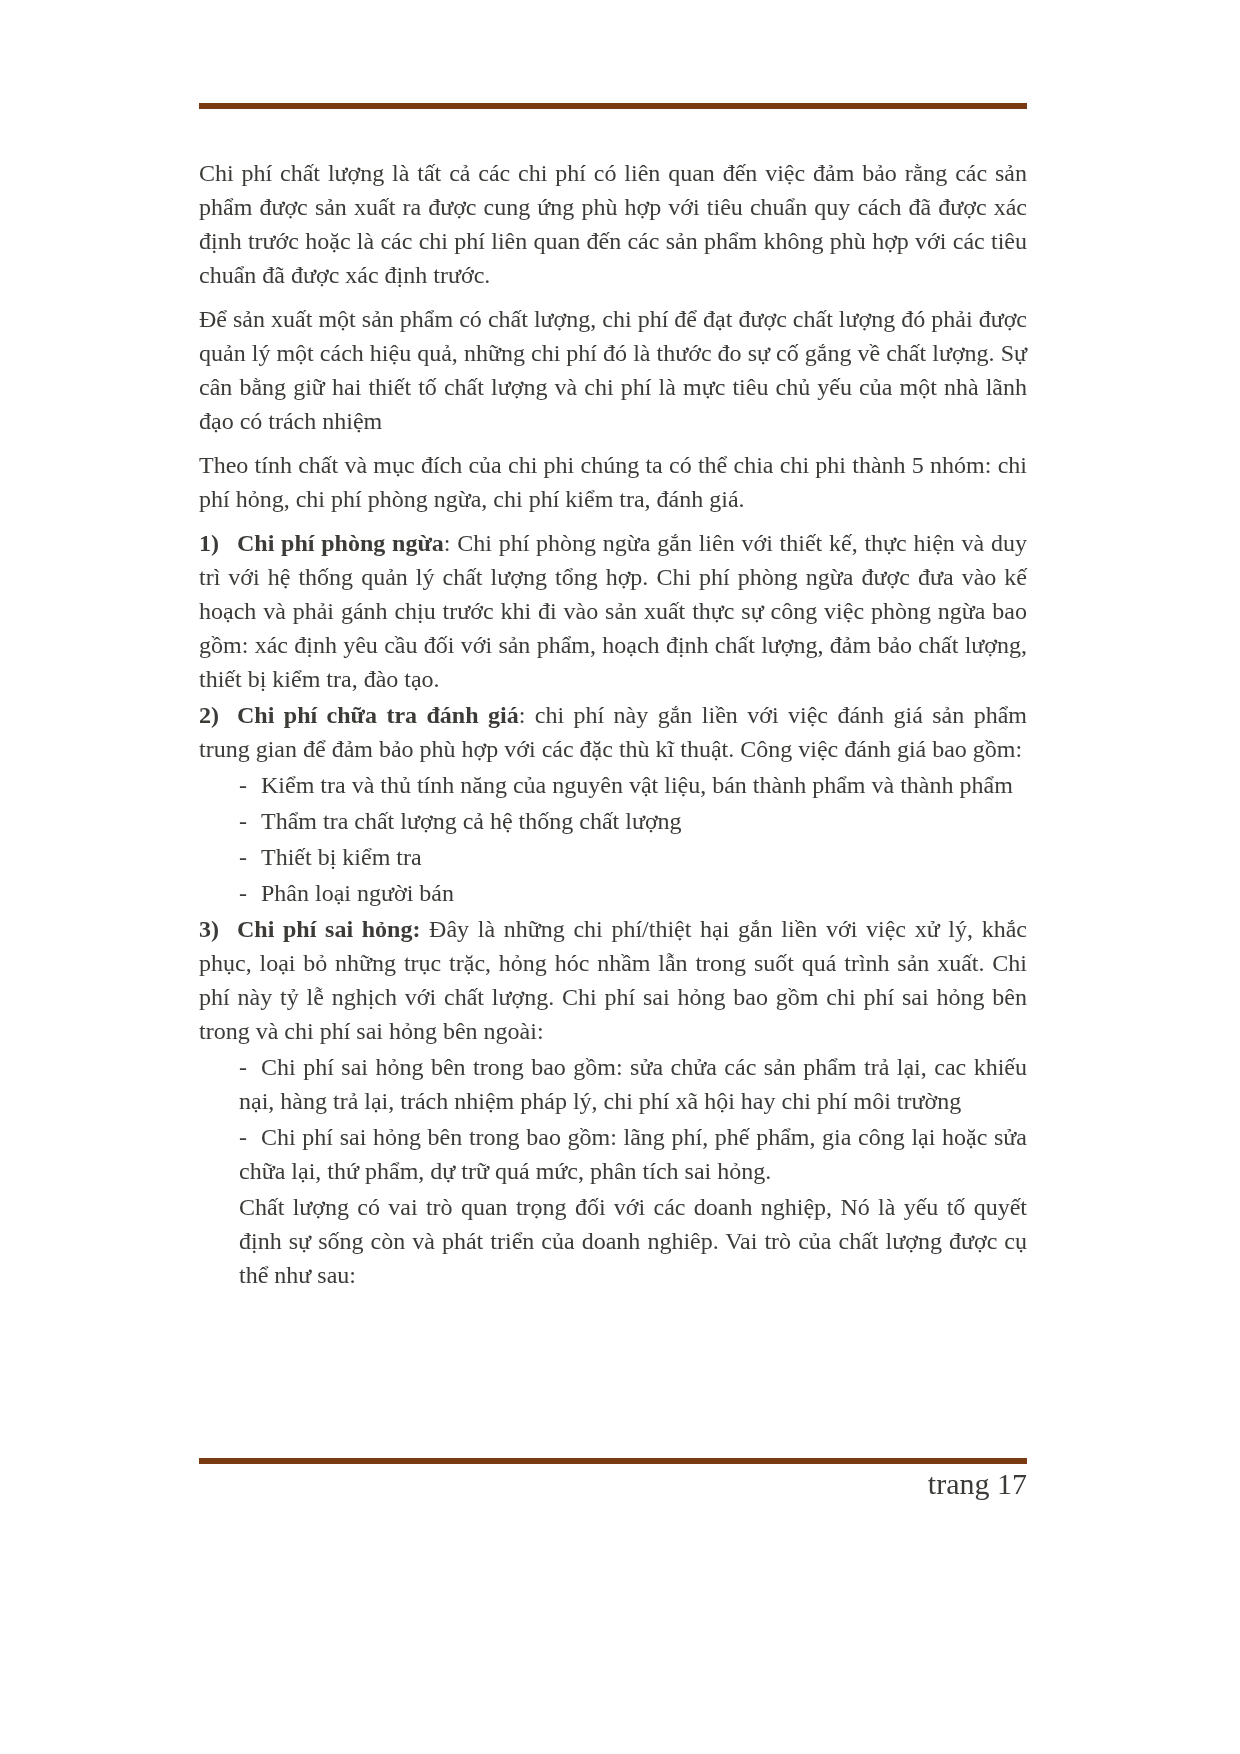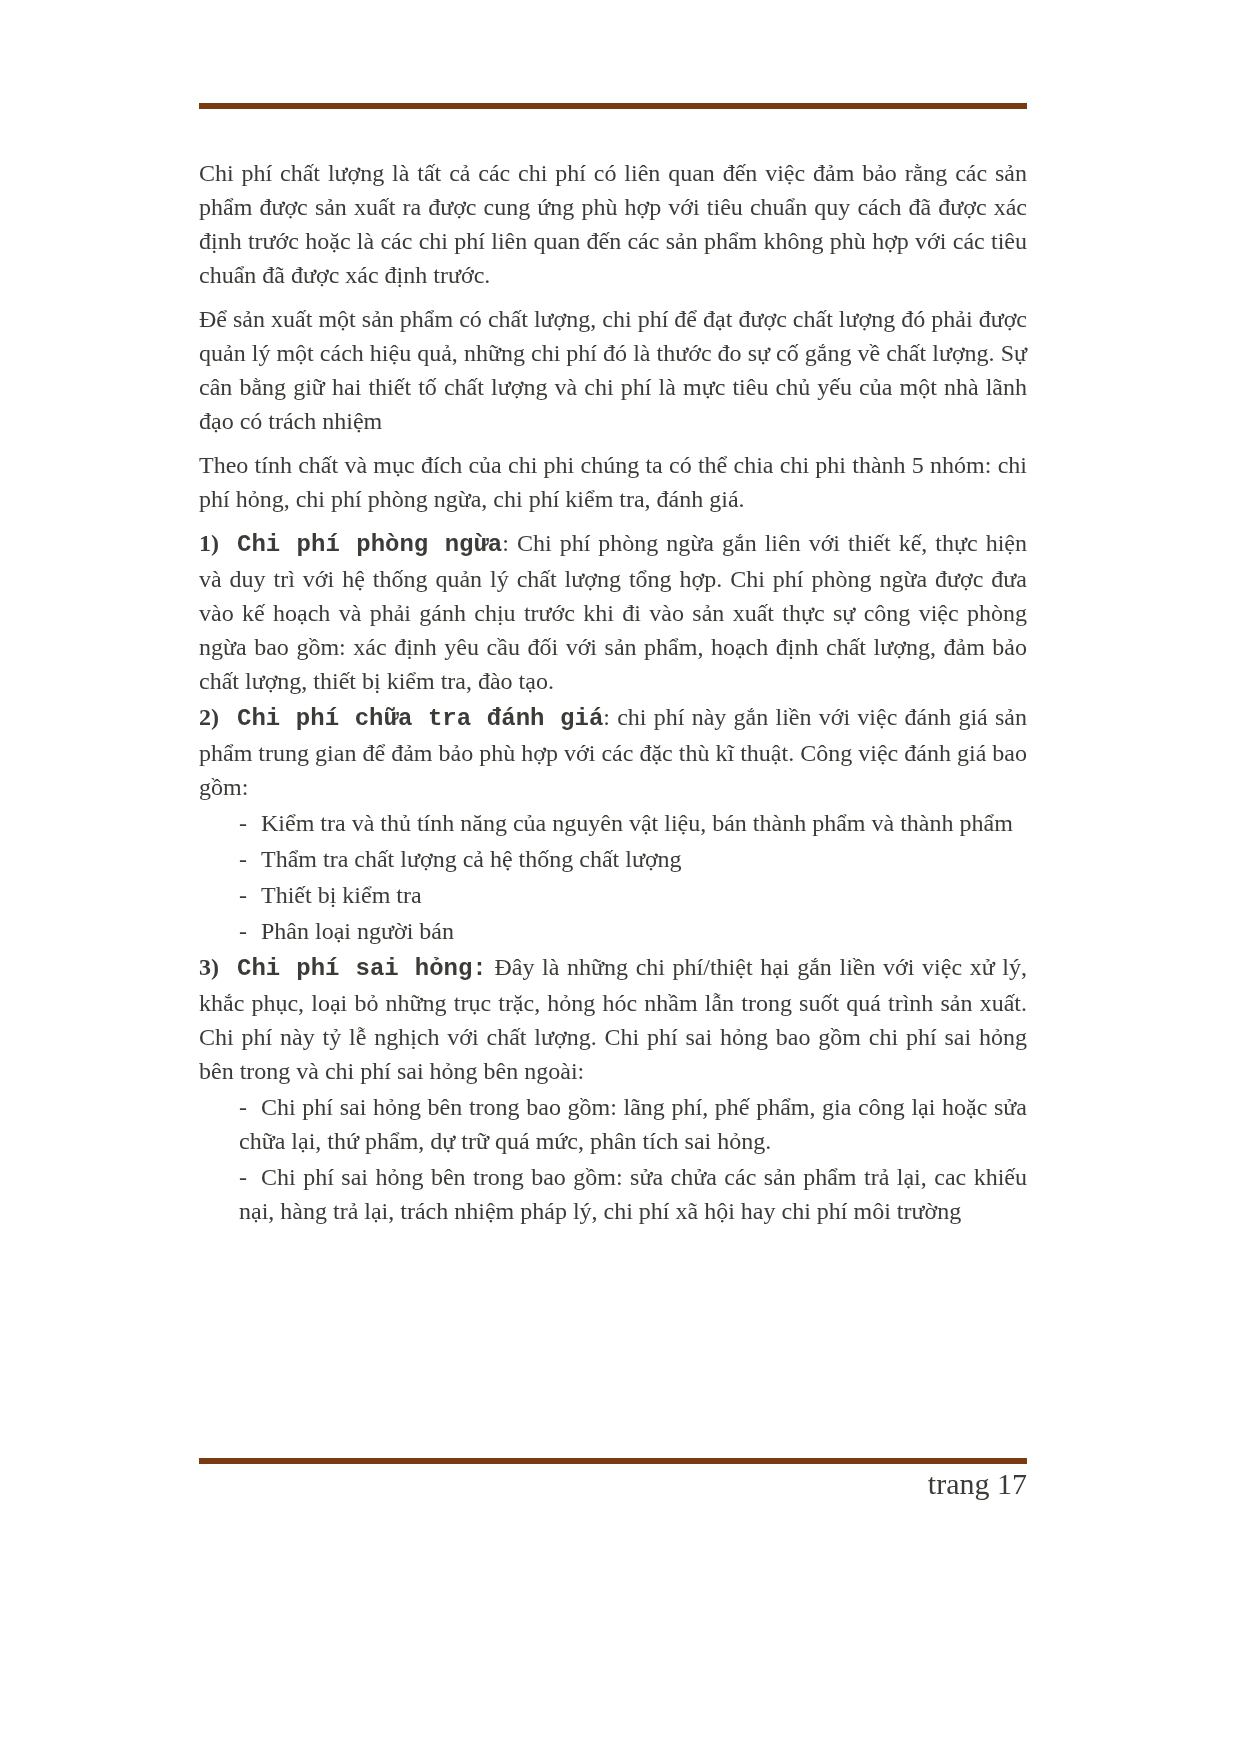--- a/index.html
+++ b/index.html
@@ -31,21 +31,21 @@
     line-height: 34px;
     text-align: justify;
   }
   .content p { margin: 0 0 10px 0; }
   .content p.tight { margin-bottom: 2px; }
   .num {
     font-weight: bold;
     display: inline-block;
     margin-right: 18px;
   }
-  .item-title { font-weight: bold; font-family: Liberation Mono, monospace; }
+  .item-title { font-weight: bold; }
   .bullet {
     margin-left: 40px !important;
   }
   .marker {
     display: inline-block;
     margin-right: 14px;
   }
   .heading { font-weight: bold; }
   .heading .h-num { display: inline-block; margin-right: 8px; }
   .indent { margin-left: 40px !important; }
@@ -94,27 +94,28 @@
     </p>
     <p class="bullet tight">
       <span class="marker">-</span><span>Phân loại người bán</span>
     </p>
 
     <p class="tight">
       <span class="num">3)</span><span class="item-title">Chi phí sai hỏng:</span><span> Đây là những chi phí/thiệt hại gắn liền với việc xử lý, khắc phục, loại bỏ những trục trặc, hỏng hóc nhầm lẫn trong suốt quá trình sản xuất. Chi phí này tỷ lễ nghịch với chất lượng. Chi phí sai hỏng bao gồm chi phí sai hỏng bên trong và chi phí sai hỏng bên ngoài:</span>
     </p>
 
     <p class="bullet tight">
-      <span class="marker">-</span><span>Chi phí sai hỏng bên trong bao gồm: lãng phí, phế phẩm, gia công lại hoặc sửa chữa lại, thứ phẩm, dự trữ quá mức, phân tích sai hỏng.</span>
+      <span class="marker">-</span><span>Chi phí sai hỏng bên trong bao gồm: sửa chửa các sản phẩm trả lại, cac khiếu nại, hàng trả lại, trách nhiệm pháp lý, chi phí xã hội hay chi phí môi trường</span>
     </p>
     <p class="bullet tight">
-      <span class="marker">-</span><span>Chi phí sai hỏng bên trong bao gồm: sửa chửa các sản phẩm trả lại, cac khiếu nại, hàng trả lại, trách nhiệm pháp lý, chi phí xã hội hay chi phí môi trường</span>
+      <span class="marker">-</span><span>Chi phí sai hỏng bên trong bao gồm: lãng phí, phế phẩm, gia công lại hoặc sửa chữa lại, thứ phẩm, dự trữ quá mức, phân tích sai hỏng.</span>
     </p>
 
 
+    <p class="indent">Chất lượng có vai trò quan trọng đối với các doanh nghiệp,  Nó là yếu tố quyết định sự sống còn và phát triển của doanh nghiêp. Vai trò của chất lượng được cụ thể như sau:</p>
 
   </div>
 
   <div class="rule rule-bottom" style="background: rgb(123, 59, 18);"></div>
 
   <div class="footer">
     <span>trang 17</span>
   </div>
 
 </div>

